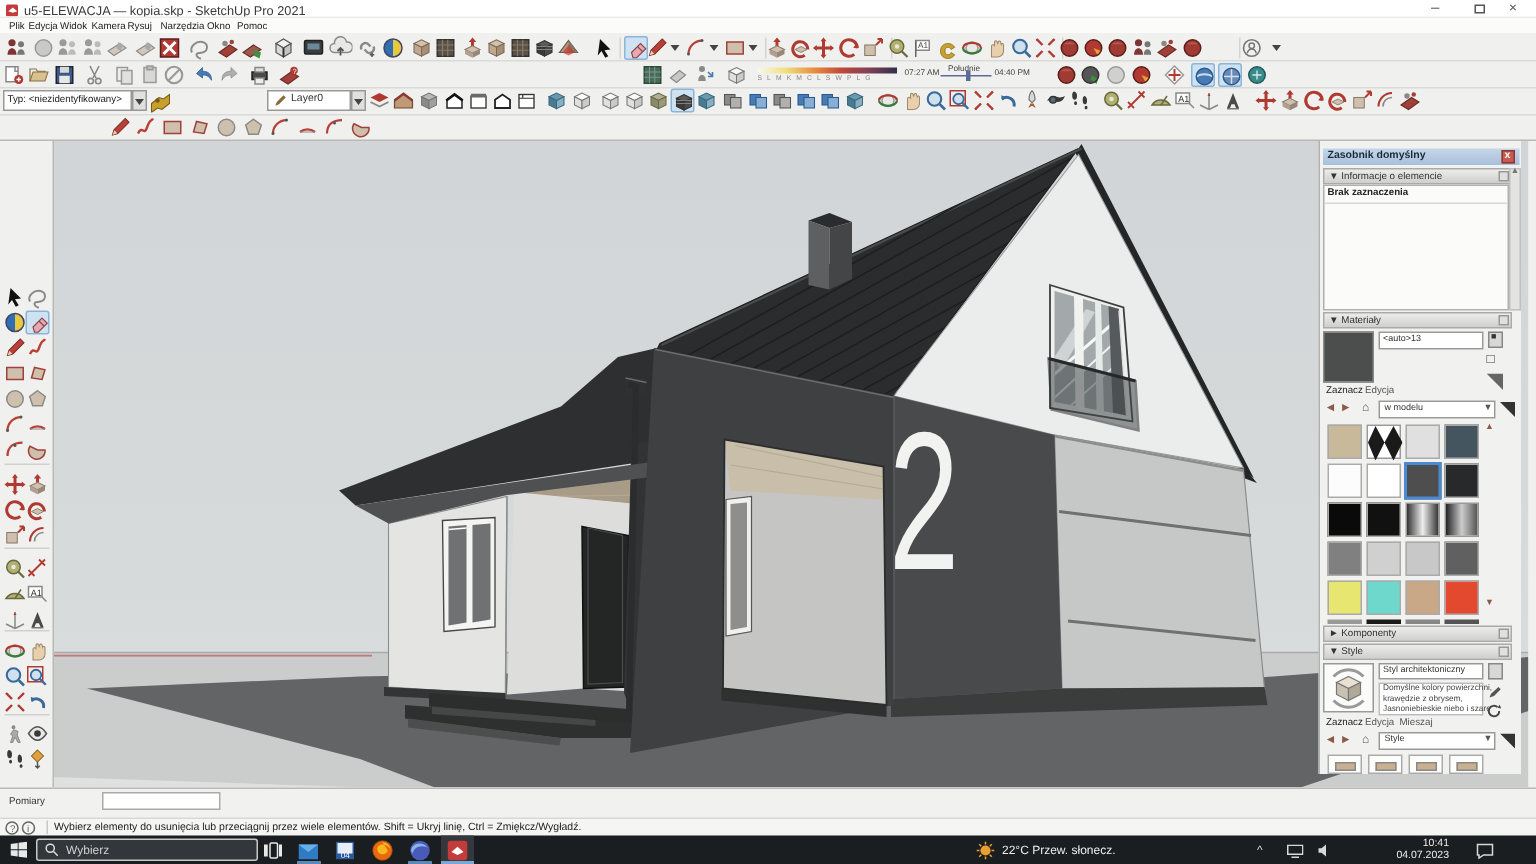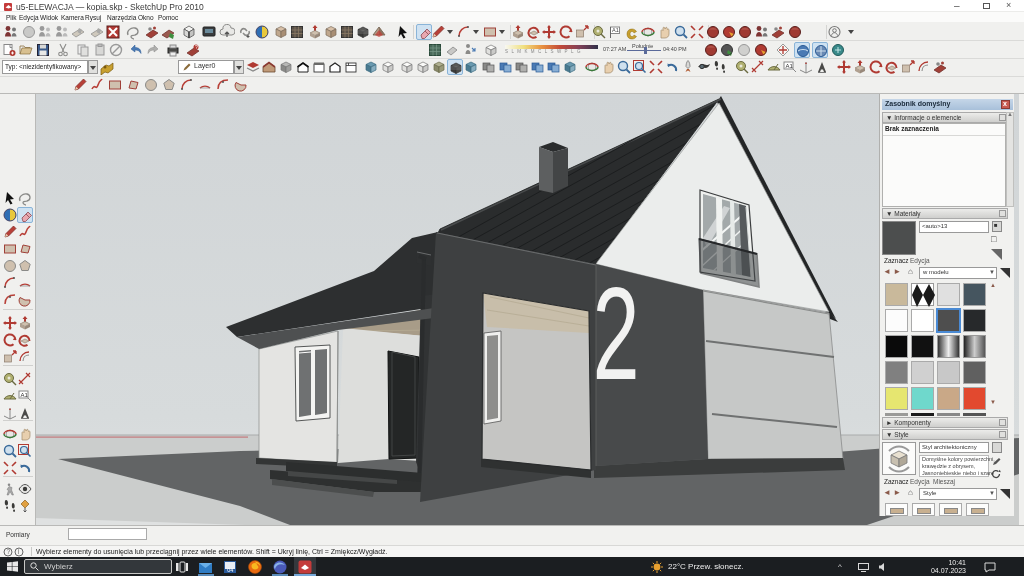--- a/index.html
+++ b/index.html
@@ -4,21 +4,21 @@
 body{width:1024px;height:576px;overflow:hidden;font-family:"Liberation Sans",sans-serif;background:#f0f0ee;position:relative}
 .abs{position:absolute}
 .ic{position:absolute;width:16px;height:16px}
 .tx{position:absolute;white-space:nowrap}
 </style></head><body>
 <div class="abs" style="left:0;top:0;width:1024px;height:12px;background:#ffffff">
     <svg class="abs" style="left:4px;top:2px" width="9" height="9" viewBox="0 0 9 9">
       <rect x="0" y="1" width="8" height="8" rx="1" fill="#c43b3b"></rect>
       <path d="M1.5 5.5l3-2.5 3 2.5-3 1z" fill="#fff"></path>
     </svg>
-    <div class="tx" style="left:16px;top:2px;font-size:8.5px;color:#3a3a3a">u5-ELEWACJA — kopia.skp - SketchUp Pro 2010</div>
+    <div class="tx" style="left:16px;top:2px;font-size:8.5px;color:#3a3a3a">u5-ELEWACJA — kopia.skp - SketchUp Pro 2021</div>
     <div class="tx" style="left:954px;top:0px;font-size:10px;color:#555">–</div>
     <div class="abs" style="left:983px;top:3px;width:7px;height:6px;border:1px solid #555"></div>
     <div class="tx" style="left:1006px;top:0px;font-size:9px;color:#555">×</div>
   </div>
 <div class="abs" style="left:0;top:11px;width:1024px;height:1px;background:#ececea"></div>
 <div class="abs" style="left:0;top:12px;width:1024px;height:10px;background:#fbfbfa">
     <div class="tx" style="left:6px;top:1.5px;font-size:6.5px;color:#222">Plik</div>
     <div class="tx" style="left:19px;top:1.5px;font-size:6.5px;color:#222">Edycja</div>
     <div class="tx" style="left:40px;top:1.5px;font-size:6.5px;color:#222">Widok</div>
     <div class="tx" style="left:61px;top:1.5px;font-size:6.5px;color:#222">Kamera</div>

